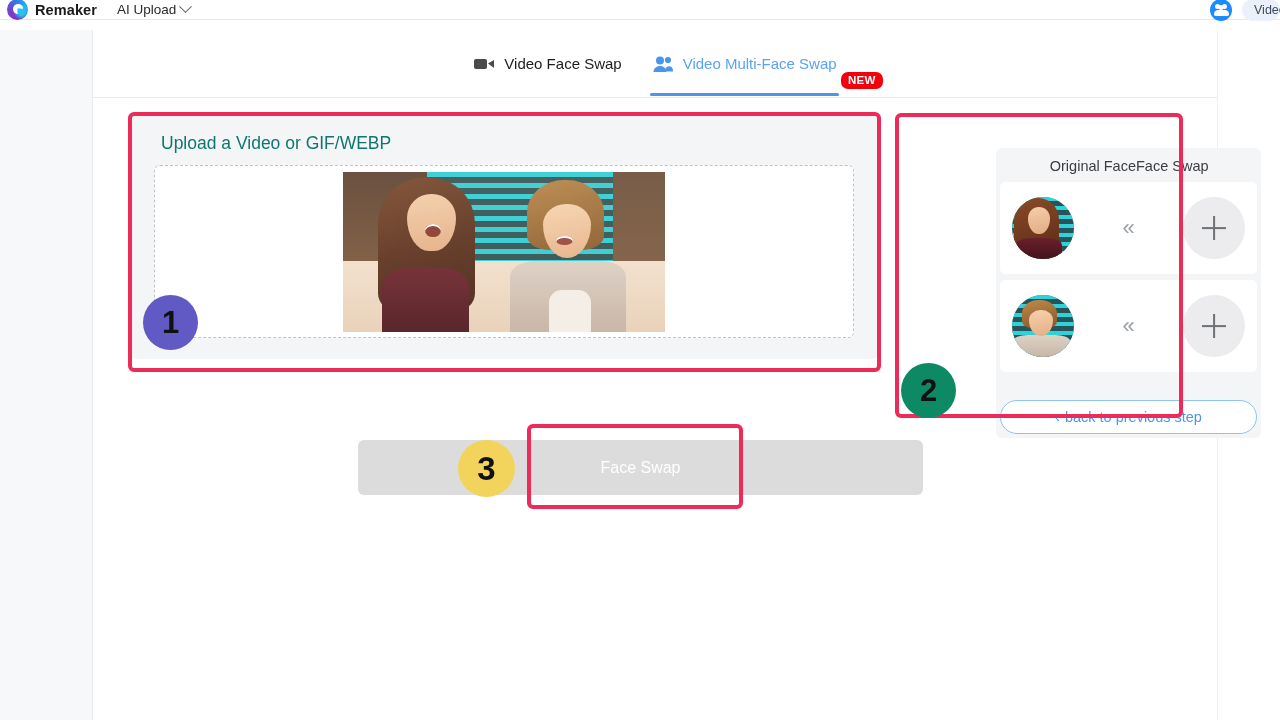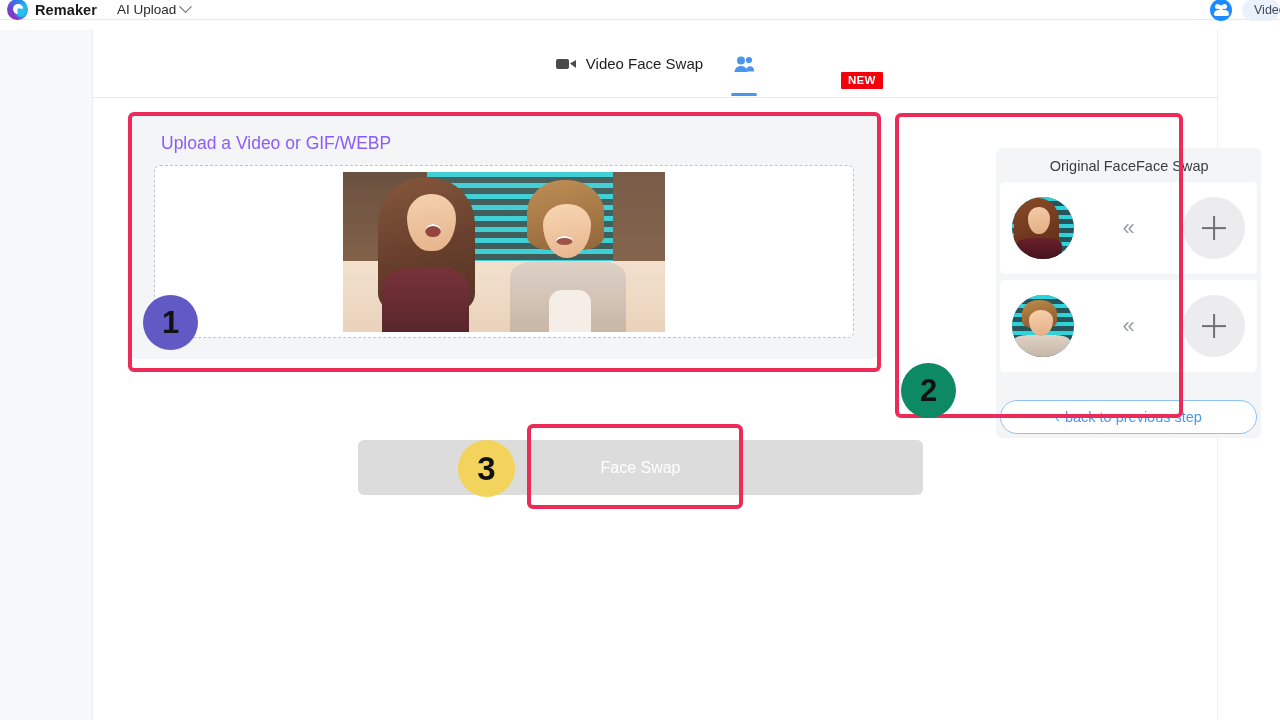--- a/index.html
+++ b/index.html
@@ -96,32 +96,32 @@
   .tab.active .tab-underline {
     position: absolute; left: 0; right: 0; bottom: -17px; height: 3px;
     background: #4a96ec; border-radius: 2px;
   }
   .ic { display: inline-flex; align-items: center; justify-content: center; flex: none; }
   .ic svg { display: block; }
   .new-badge {
     position: absolute; left: 748px; top: 42px;
     background: #f3000c; color: #fff;
     font-size: 11.5px; font-weight: 700; letter-spacing: .3px;
-    padding: 2px 7px 3px; border-radius: 1px;
+    padding: 2px 7px 3px; border-radius: 7px;
     z-index: 6;
   }
 
   
   .upload-panel {
     position: absolute; left: 37px; top: 85px; width: 748px; height: 244px;
     background: #f4f5f7; border-radius: 6px;
   }
   .upload-title {
     position: absolute; left: 31px; top: 18px;
-    font-size: 17.5px; color: #8b5cf6;
+    font-size: 17.5px; color: #0f766e;
   }
   .dropzone {
     position: absolute; left: 24px; top: 50px; width: 700px; height: 173px;
     border: 1.6px dashed #bfc3c9; border-radius: 6px;
     background: #ffffff;
     display: flex; align-items: center; justify-content: center;
     overflow: hidden;
   }
 
   
@@ -335,20 +335,21 @@
 
       <div class="tab active">
         <span class="ic">
           <svg width="22" height="18" viewBox="0 0 22 18">
             <circle cx="8" cy="5.4" r="4" fill="#4a96ec"></circle>
             <path d="M1.5 17c0-3.6 2.9-6 6.5-6s6.5 2.4 6.5 6z" fill="#4a96ec"></path>
             <circle cx="16" cy="5" r="3.1" fill="#4a96ec"></circle>
             <path d="M12.8 16.6c.2-3.3 1.9-5.3 4.4-5.3 2.3 0 3.9 1.8 3.9 5.3z" fill="#4a96ec"></path>
           </svg>
         </span>
+        <span>Video Multi-Face Swap</span>
         <span class="tab-underline"></span>
       </div>
 
 
       <span class="new-badge">NEW</span>
     </div>
 
     <div class="upload-panel">
       <div class="upload-title">Upload a Video or GIF/WEBP</div>
       <div class="dropzone">

